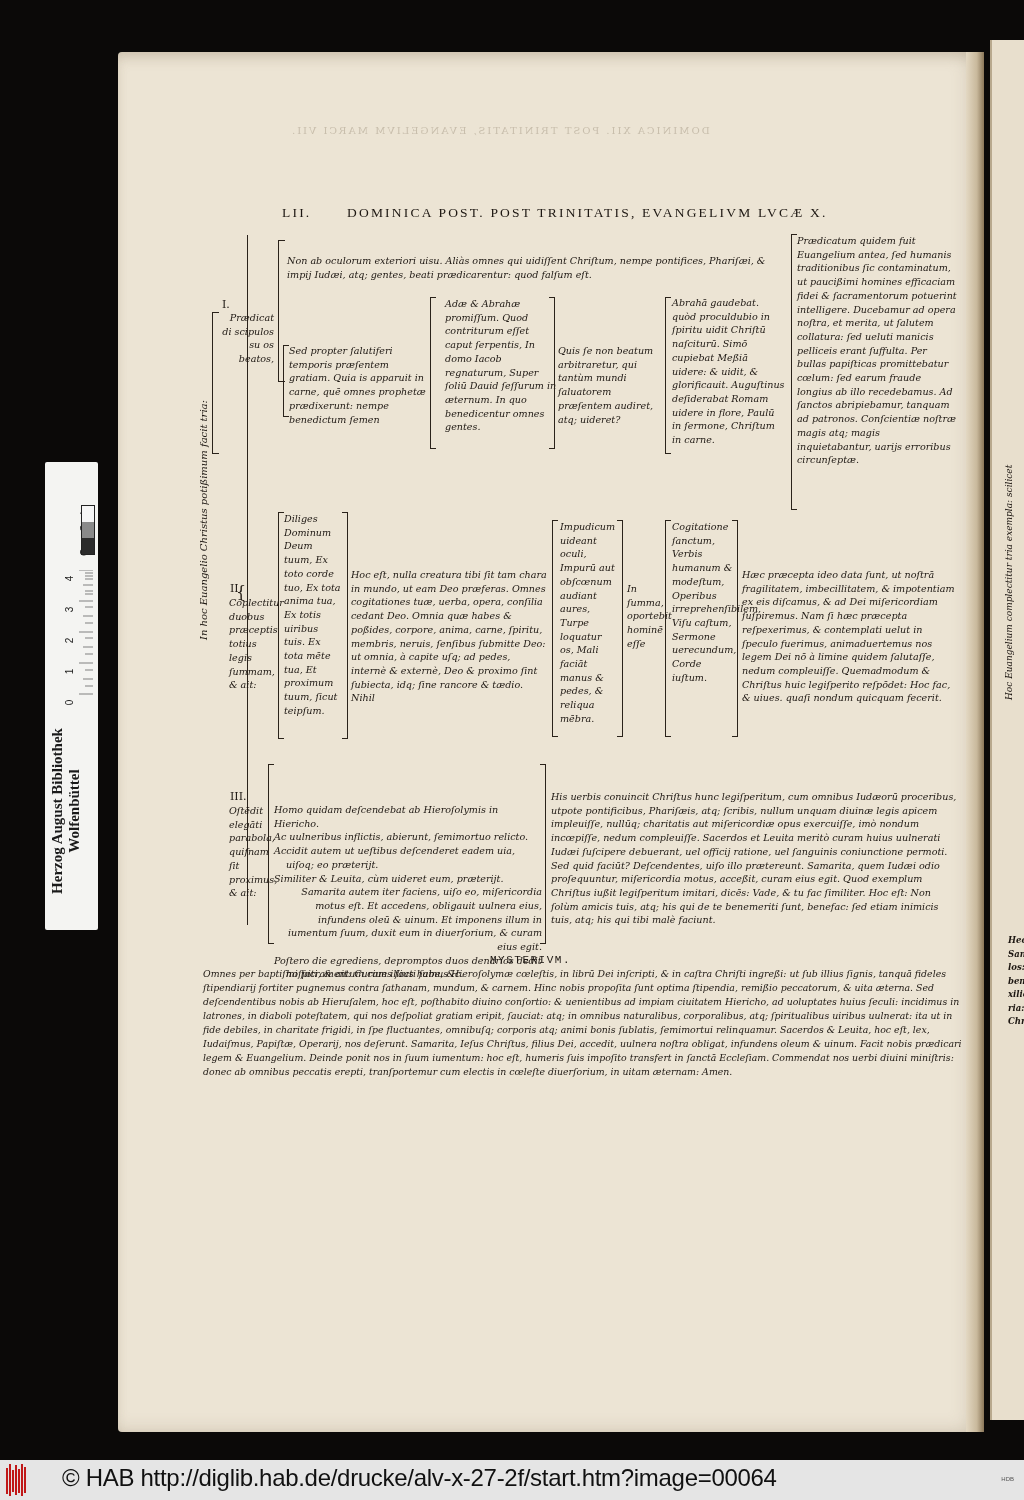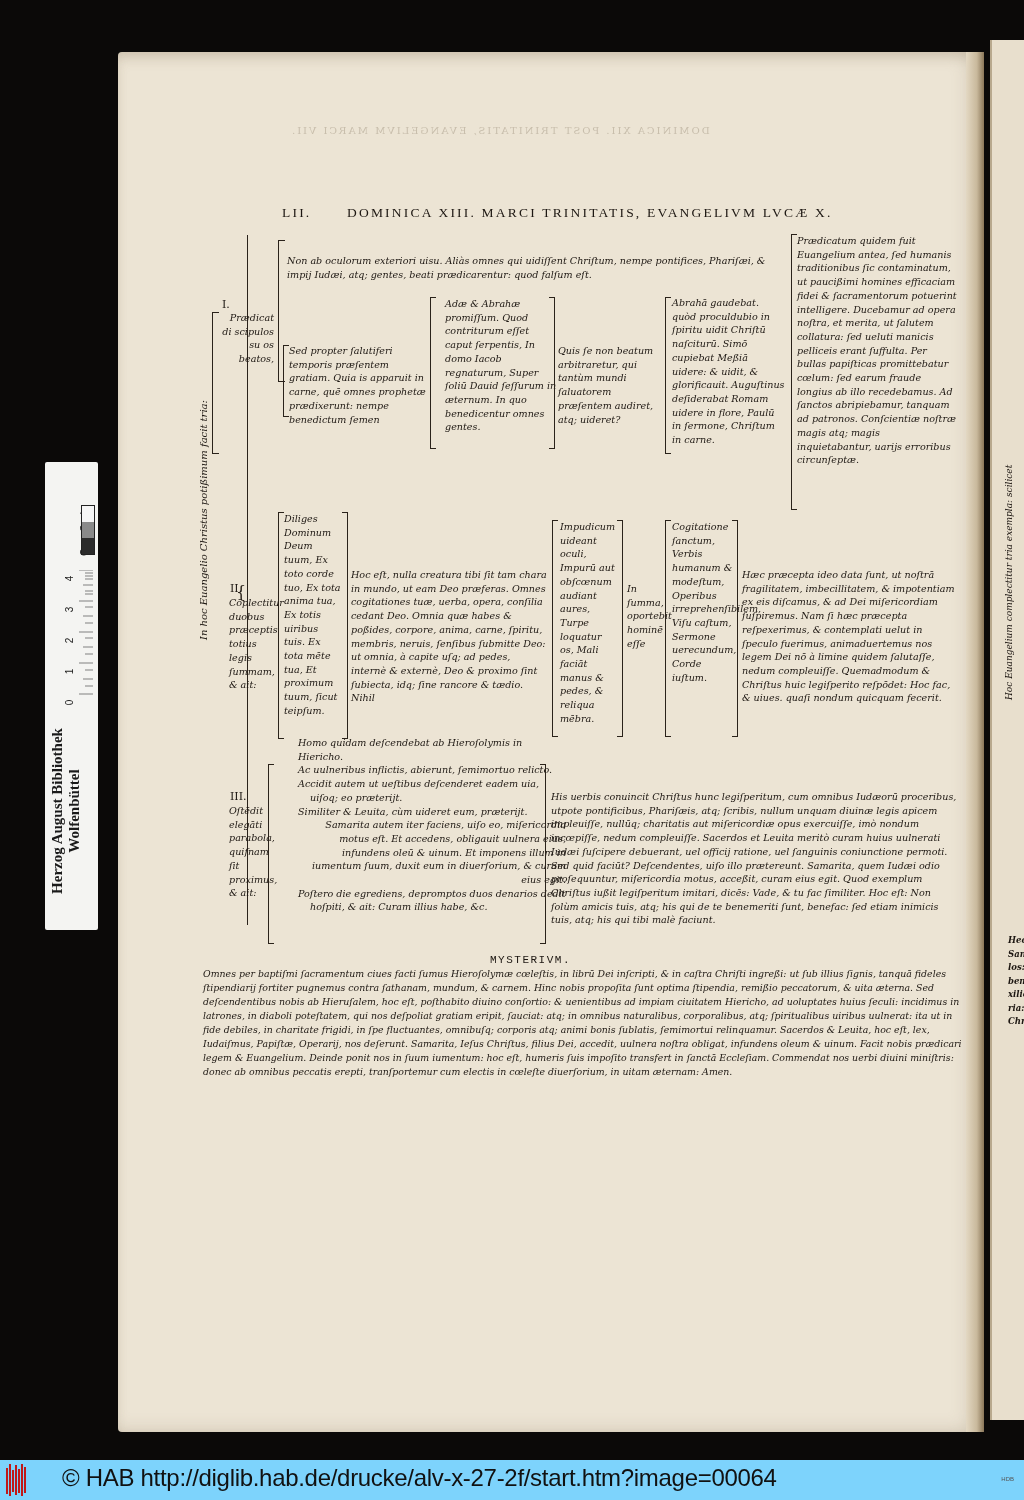--- a/index.html
+++ b/index.html
@@ -16,40 +16,40 @@
   .br.l{border-right:none;}
   .br.r{border-left:none;}
   .vline{position:absolute;width:0;border-left:1.4px solid #2a221a;}
   .brace{position:absolute;font-family:"DejaVu Serif",serif;color:#2a221a;font-size:16px;line-height:16px;}
   .vert{position:absolute;transform-origin:left top;white-space:nowrap;font-style:italic;font-size:10px;color:#1d1712;font-family:"DejaVu Serif",serif;}
   .ruler{position:absolute;left:45px;top:462px;width:53px;height:468px;background:#f4f4f2;border-radius:2px;}
   .ruler .title{position:absolute;left:4px;top:464px;transform:rotate(-90deg);transform-origin:left top;font-family:"Liberation Serif",serif;font-weight:bold;color:#1a1a1a;font-size:15px;line-height:17px;white-space:nowrap;width:230px;text-align:center;}
   .ruler .ticks{position:absolute;left:34px;top:108px;width:14px;height:125px;}
   .gray{position:absolute;left:36px;top:43px;width:12px;height:48px;border:1px solid #222;}
   .gray div{height:16px;}
-  .footer{position:absolute;left:0;top:1460px;width:1024px;height:40px;background:#7dd3fc;}
+  .footer{position:absolute;left:0;top:1460px;width:1024px;height:40px;background:#e5e5e5;}
   .footer .logo{position:absolute;left:6px;top:4px;width:18px;height:32px;}
   .footer .logo i{position:absolute;top:0;width:1.6px;background:#c01818;}
   .footer .cr{position:absolute;left:62px;top:4px;font-family:"Liberation Sans",sans-serif;font-size:24px;color:#111;letter-spacing:-0.3px;}
   .footer .small{position:absolute;right:10px;top:16px;font-family:"Liberation Sans",sans-serif;font-size:6px;color:#555;}
   .myst-title{position:absolute;left:490px;top:954px;font-family:Liberation Mono, monospace;font-size:11px;color:#1d1712;letter-spacing:1.5px;}
 </style>
 </head>
 <body>
 
 <div class="page-right"></div>
 
 <div class="page"></div>
 <div class="gutter"></div>
 
 <div class="ghost" style="left:290px;top:125px;transform:scaleX(-1);">DOMINICA XII. POST TRINITATIS, EVANGELIVM MARCI VII.</div>
 
 <div class="head">
   <span class="num">LII.</span>
-  <span>DOMINICA XIII. MARCI TRINITATIS, EVANGELIVM LVCÆ X.</span>
+  <span>DOMINICA POST. POST TRINITATIS, EVANGELIVM LVCÆ X.</span>
 </div>
 
 <div class="vert" style="left:198px;top:640px;transform:rotate(-90deg);">In hoc Euangelio Christus potißimum facit tria:</div>
 <div class="vline" style="left:247px;top:235px;height:690px;"></div>
 <div class="brace" style="left:236px;top:585px;">{</div>
 
 <div class="txt upright" style="left:222px;top:298px;font-size:11px;">I.</div>
 <div class="br l" style="left:212px;top:312px;width:6px;height:140px;"></div>
 <div class="txt" style="left:222px;top:311px;width:52px;text-align:right;">Prædicat di scipulos su os beatos,</div>
 <div class="br l" style="left:278px;top:240px;width:6px;height:140px;"></div>
@@ -76,21 +76,21 @@
 <div class="br r" style="left:617px;top:520px;width:5px;height:215px;"></div>
 <div class="txt" style="left:627px;top:582px;width:36px;">In ſumma, oportebit hominē eſſe</div>
 <div class="br l" style="left:665px;top:520px;width:5px;height:215px;"></div>
 <div class="txt" style="left:672px;top:520px;width:62px;">Cogitatione ſanctum, Verbis humanum &amp; modeſtum, Operibus irreprehenſibilem, Viſu caſtum, Sermone uerecundum, Corde iuſtum.</div>
 <div class="br r" style="left:732px;top:520px;width:5px;height:215px;"></div>
 <div class="txt" style="left:742px;top:568px;width:215px;">Hæc præcepta ideo data ſunt, ut noſtrā fragilitatem, imbecillitatem, &amp; impotentiam ex eis diſcamus, &amp; ad Dei miſericordiam ſuſpiremus. Nam ſi hæc præcepta reſpexerimus, &amp; contemplati uelut in ſpeculo fuerimus, animaduertemus nos legem Dei nō à limine quidem ſalutaſſe, nedum compleuiſſe. Quemadmodum &amp; Chriſtus huic legiſperito reſpōdet: Hoc fac, &amp; uiues. quaſi nondum quicquam fecerit.</div>
 
 <div class="txt upright" style="left:230px;top:790px;font-size:11px;">III.</div>
 <div class="txt" style="left:229px;top:804px;width:40px;">Oſtēdit elegāti parabola, quiſnam ſit proximus, &amp; ait:</div>
 <div class="br l" style="left:268px;top:764px;width:5px;height:178px;"></div>
-<div class="txt" style="left:274px;top:736px;width:268px;margin-left:24px;">
+<div class="txt" style="left:274px;top:803px;width:268px;">
   <div>Homo quidam deſcendebat ab Hieroſolymis in Hiericho.</div>
   <div>Ac uulneribus inflictis, abierunt, ſemimortuo relicto.</div>
   <div style="padding-left:12px;text-indent:-12px;">Accidit autem ut ueſtibus deſcenderet eadem uia, uiſoq; eo præterijt.</div>
   <div>Similiter &amp; Leuita, cùm uideret eum, præterijt.</div>
   <div style="padding-left:12px;text-indent:-12px;text-align:right;">Samarita autem iter faciens, uiſo eo, miſericordia motus eſt. Et accedens, obligauit uulnera eius, infundens oleū &amp; uinum. Et imponens illum in iumentum ſuum, duxit eum in diuerſorium, &amp; curam eius egit.</div>
   <div style="padding-left:12px;text-indent:-12px;">Poſtero die egrediens, depromptos duos denarios dedit hoſpiti, &amp; ait: Curam illius habe, &amp;c.</div>
 </div>
 <div class="br r" style="left:540px;top:764px;width:5px;height:178px;"></div>
 <div class="txt" style="left:551px;top:790px;width:410px;">His uerbis conuincit Chriſtus hunc legiſperitum, cum omnibus Iudæorū proceribus, utpote pontificibus, Phariſæis, atq; ſcribis, nullum unquam diuinæ legis apicem impleuiſſe, nullūq; charitatis aut miſericordiæ opus exercuiſſe, imò nondum incœpiſſe, nedum compleuiſſe. Sacerdos et Leuita meritò curam huius uulnerati Iudæi ſuſcipere debuerant, uel officij ratione, uel ſanguinis coniunctione permoti. Sed quid faciūt? Deſcendentes, uiſo illo prætereunt. Samarita, quem Iudæi odio proſequuntur, miſericordia motus, acceßit, curam eius egit. Quod exemplum Chriſtus iußit legiſperitum imitari, dicēs: Vade, &amp; tu fac ſimiliter. Hoc eſt: Non ſolùm amicis tuis, atq; his qui de te benemeriti ſunt, benefac: ſed etiam inimicis tuis, atq; his qui tibi malè faciunt.</div>
 

